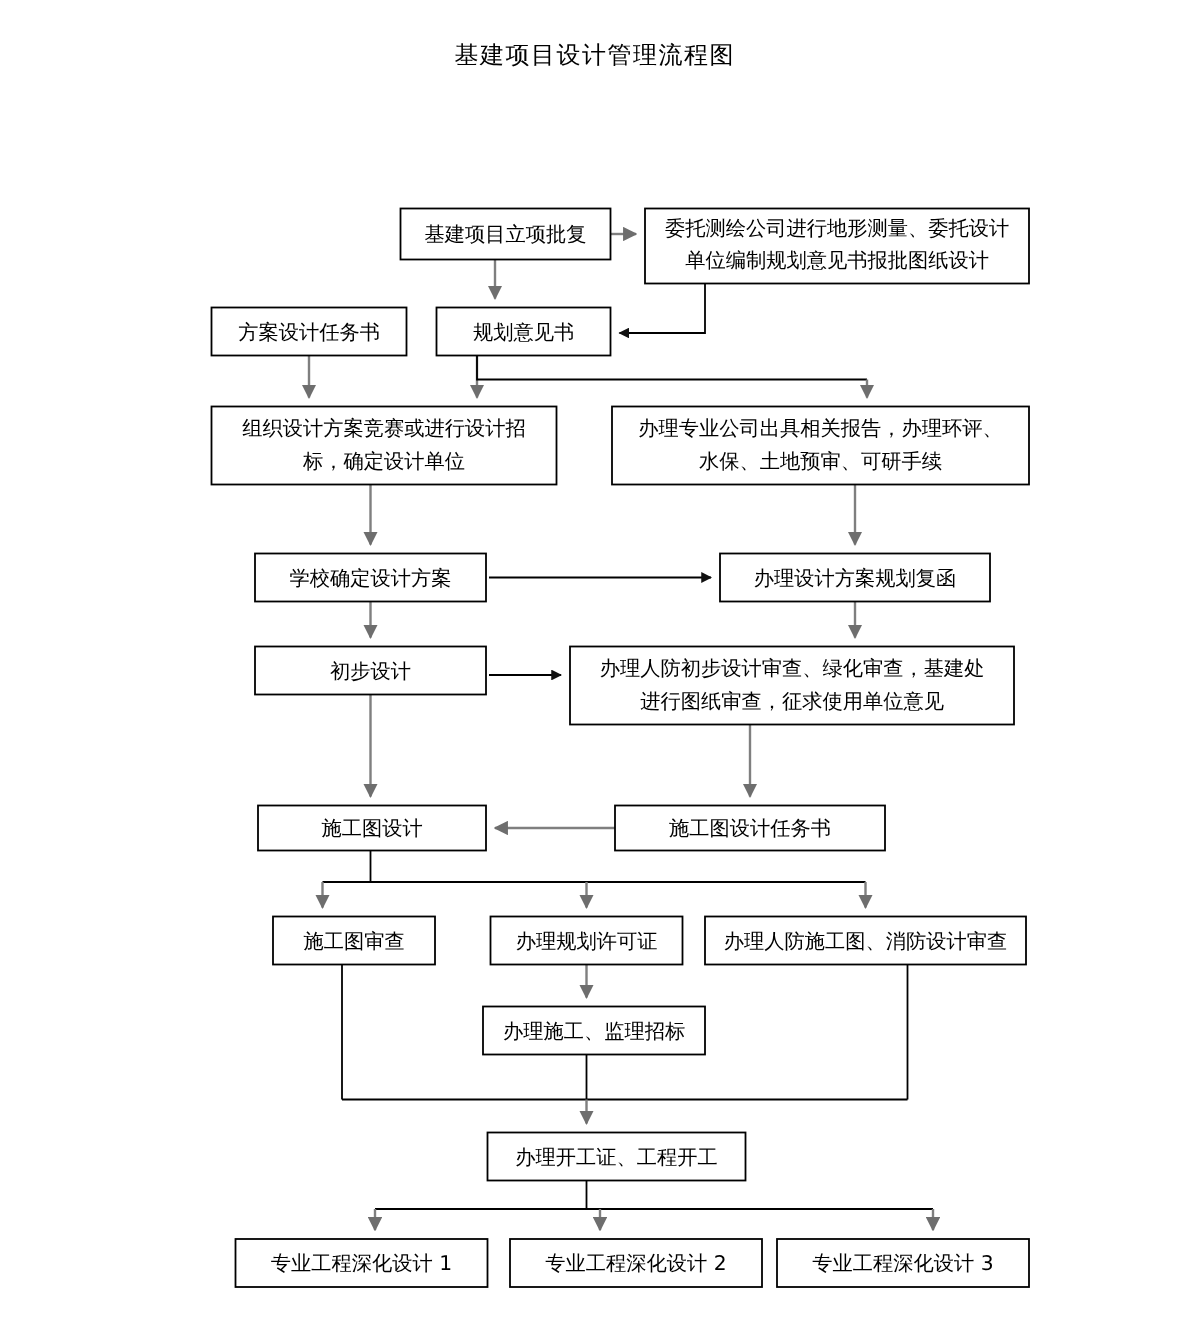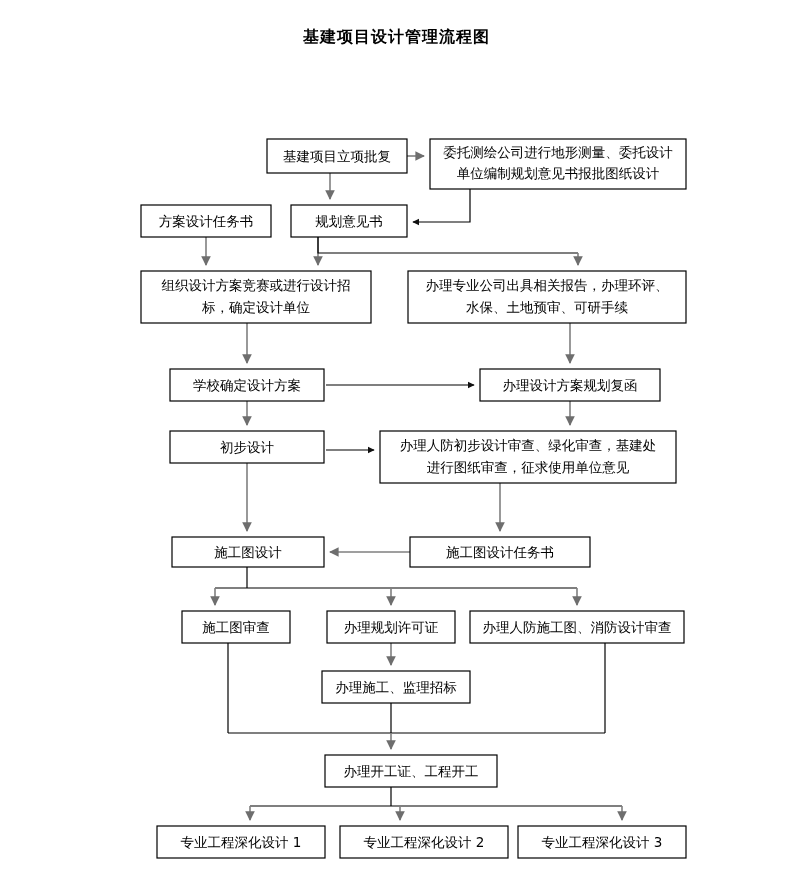--- a/index.html
+++ b/index.html
@@ -14,21 +14,21 @@
     position: relative;
     overflow: hidden;
   }
   #chart-title {
     position: absolute;
     top: 16px;
     left: 0;
     width: 793px;
     text-align: center;
     font-size: 16px;
-    font-weight: bold;
+    font-weight: normal;
     color: #000000;
     letter-spacing: 1px;
     font-family: "DejaVu Sans", "Liberation Sans", sans-serif;
   }
   #flow-canvas {
     position: absolute;
     top: 0;
     left: 0;
   }
   .node-box {

